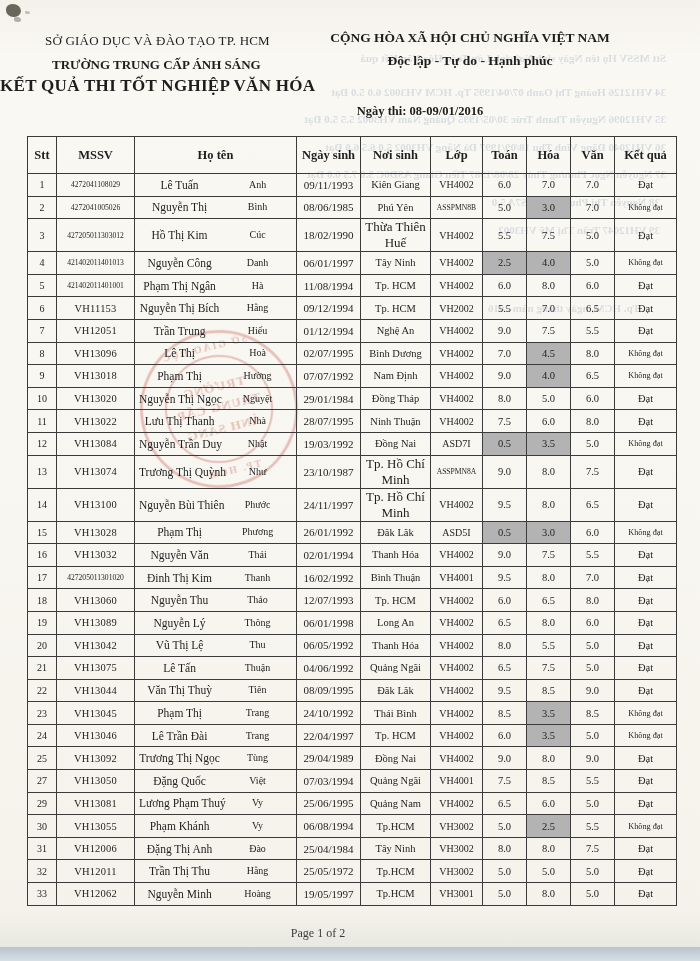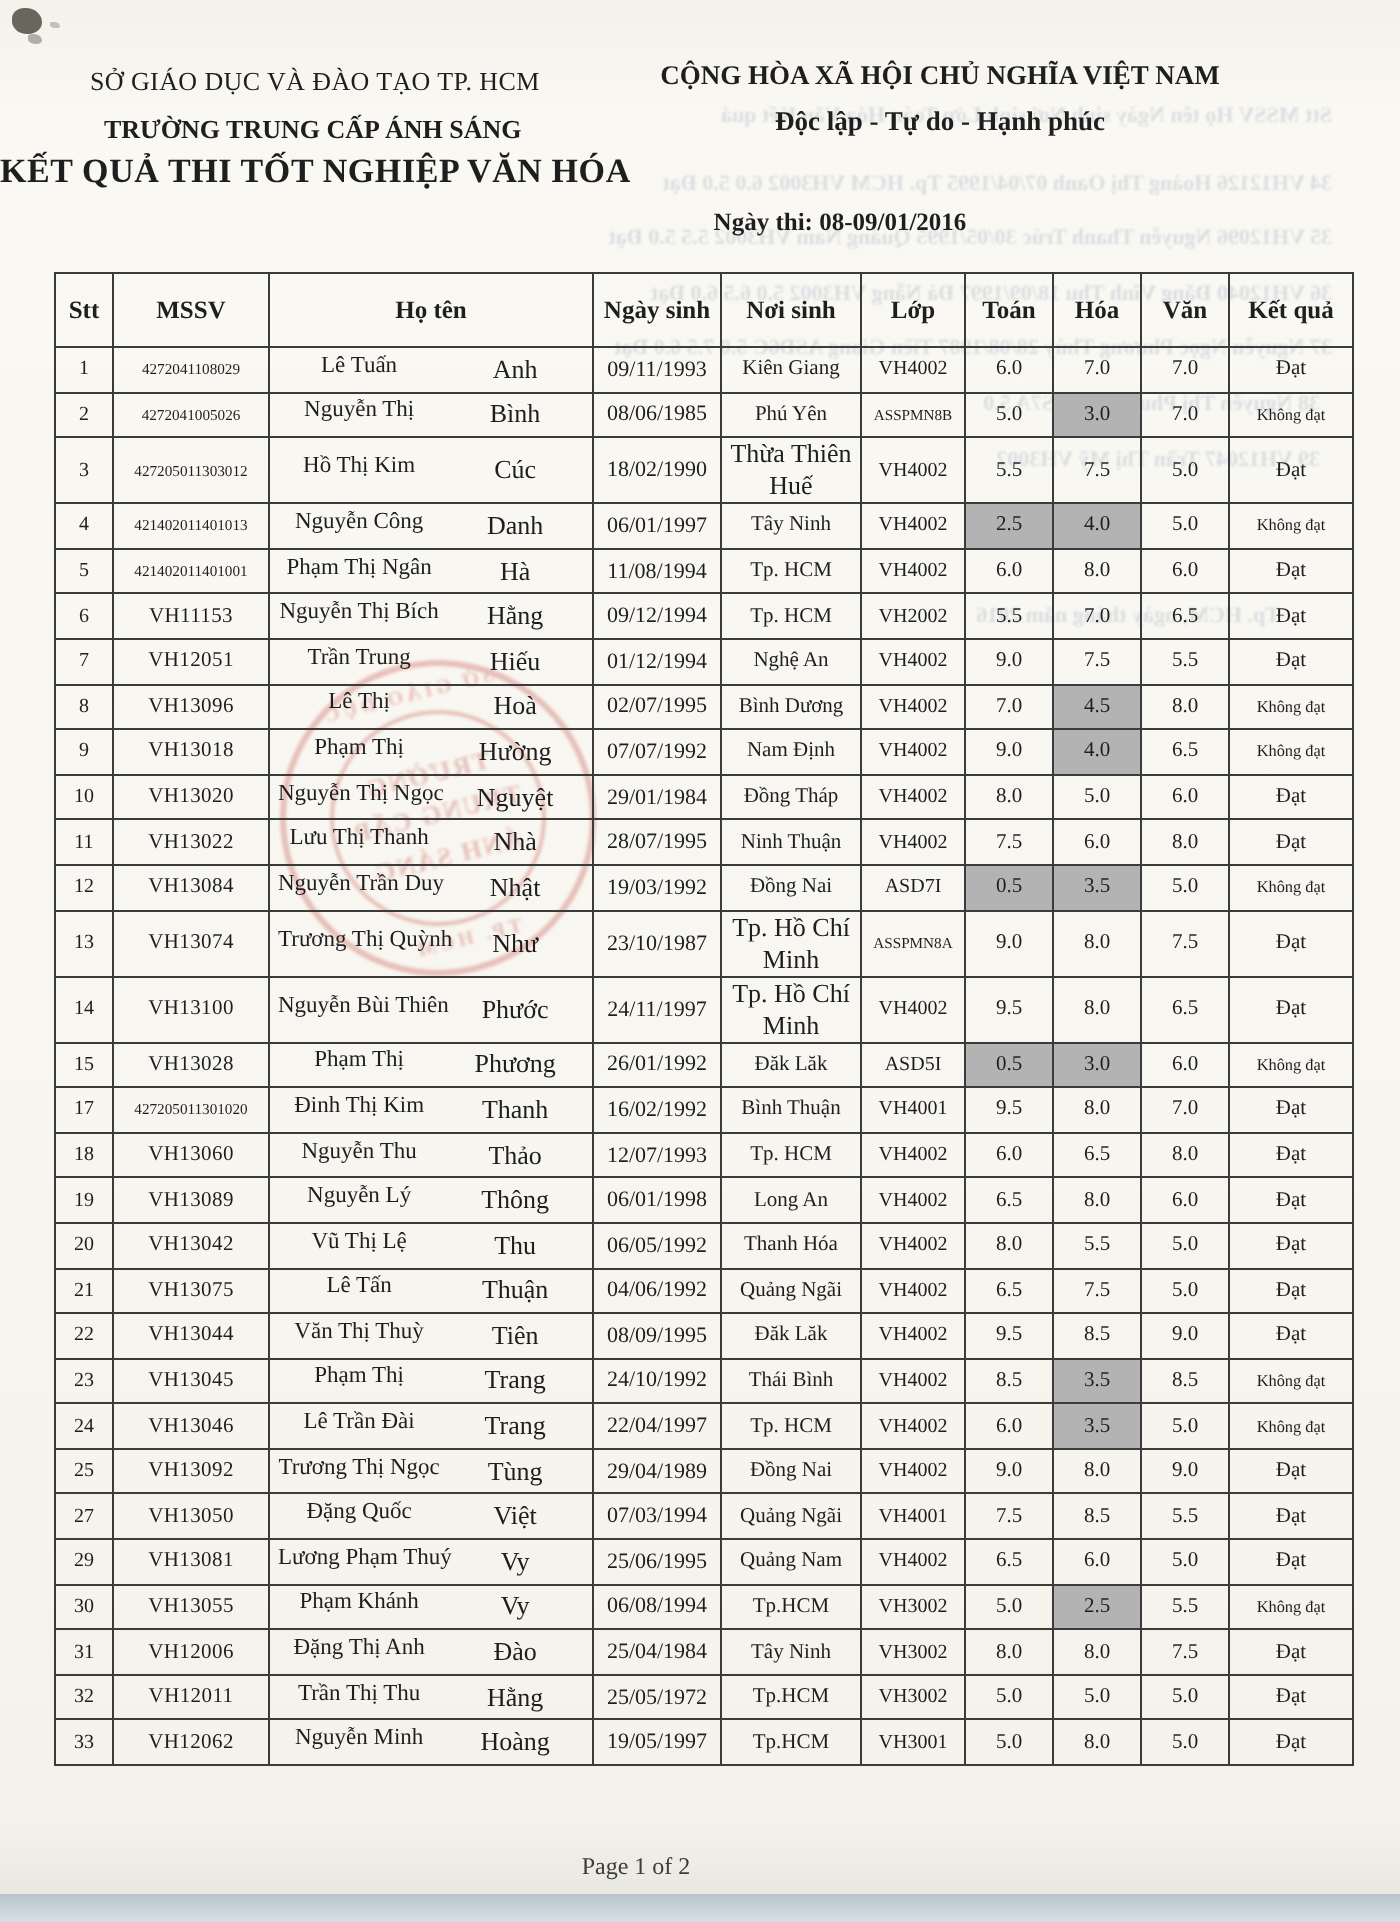--- a/index.html
+++ b/index.html
@@ -58,21 +58,21 @@
   table.results thead tr{height:37px;}
   table.results tbody tr{height:22.6px;}
   th{font-size:12.5px;font-weight:bold;}
   td{font-size:10.5px;}
   .c-stt{font-size:10px;}
   .c-mssv{font-size:10.5px;letter-spacing:.2px;}
   .c-mssv.tiny{font-size:7.6px;letter-spacing:0;}
   .c-name{text-align:left;}
   .c-name .inner{display:flex;padding-left:3px;}
   .c-name .ho{width:52%;font-size:11.5px;white-space:nowrap;}
-  .c-name .ten{width:48%;font-size:13px;white-space:nowrap;}
+  .c-name .ten{width:48%;font-size:10px;white-space:nowrap;}
   .c-dob{font-size:11px;}
   .c-pob{font-size:10.5px;}
   .c-pob.small{font-size:13px;}
   .c-lop{font-size:10px;}
   .c-lop.small{font-size:7.6px;}
   .c-score{font-size:10.5px;}
   .c-score.low{background:var(--shade,#b3b3b3) !important;}
   .c-kq{font-size:10.5px;}
   .c-kq.fail{font-size:8.2px;}
   .page-footer{position:absolute;left:0;top:926px;width:636px;text-align:center;
@@ -390,20 +390,37 @@
     </td>
     <td class="c-dob">26/01/1992</td>
     <td class="c-pob">Đăk Lăk</td>
     <td class="c-lop">ASD5I</td>
     <td class="c-score c-toan low">0.5</td>
     <td class="c-score c-hoa low">3.0</td>
     <td class="c-score c-van">6.0</td>
     <td class="c-kq fail">Không đạt</td>
   </tr>
         <tr>
+    <td class="c-stt">16</td>
+    <td class="c-mssv">VH13032</td>
+    <td class="c-name">
+      <span class="inner">
+              <span class="ho">Nguyễn Văn</span>
+              <span class="ten">Thái</span>
+            </span>
+    </td>
+    <td class="c-dob">02/01/1994</td>
+    <td class="c-pob">Thanh Hóa</td>
+    <td class="c-lop">VH4002</td>
+    <td class="c-score c-toan">9.0</td>
+    <td class="c-score c-hoa">7.5</td>
+    <td class="c-score c-van">5.5</td>
+    <td class="c-kq">Đạt</td>
+  </tr>
+        <tr>
     <td class="c-stt">17</td>
     <td class="c-mssv tiny">427205011301020</td>
     <td class="c-name">
       <span class="inner">
               <span class="ho">Đinh Thị Kim</span>
               <span class="ten">Thanh</span>
             </span>
     </td>
     <td class="c-dob">16/02/1992</td>
     <td class="c-pob">Bình Thuận</td>

